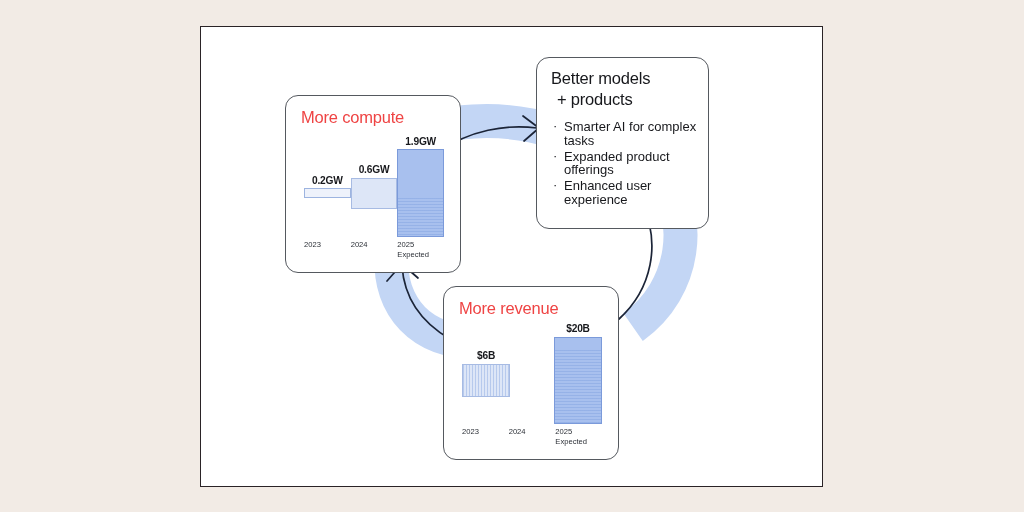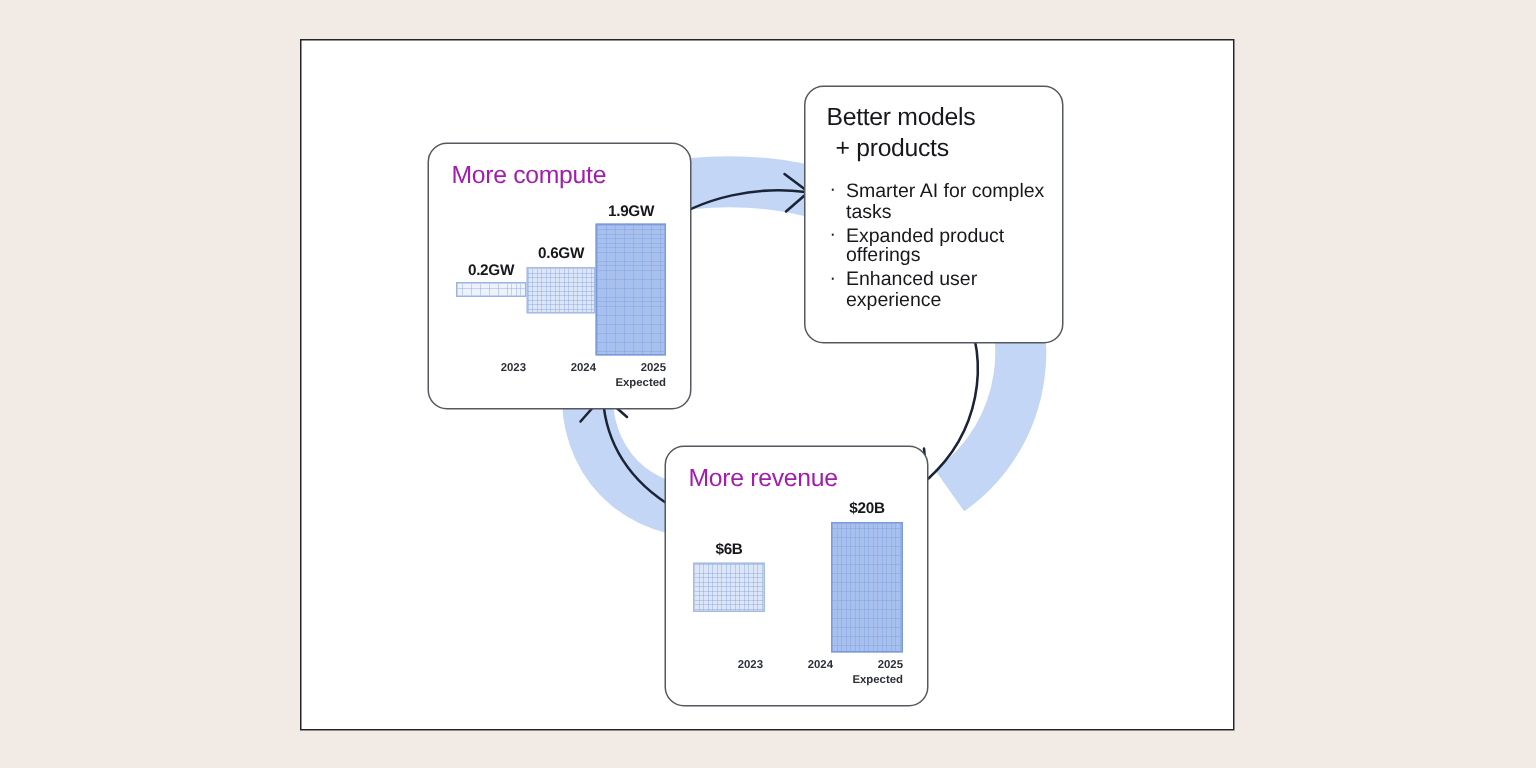--- a/index.html
+++ b/index.html
@@ -48,35 +48,35 @@
     position: absolute;
     background: #ffffff;
     border: 1.3px solid #55595f;
     border-radius: 13px;
     box-sizing: border-box;
   }
   .card-title {
     position: absolute;
     font-size: 16.5px;
     font-weight: 400;
-    color: #a21caf;
+    color: #ef4444;
     letter-spacing: -0.2px;
     white-space: nowrap;
   }
 
   
   #card-compute {
     left: 84px;  top: 68px;
     width: 176px; height: 178px;
   }
   #card-compute .card-title { left: 15px; top: 12px; }
 
   
   #card-revenue {
-    left: 242px; top: 270px;
+    left: 242px; top: 259px;
     width: 176px; height: 174px;
   }
   #card-revenue .card-title { left: 15px; top: 12px; }
 
   
   #card-models {
     left: 335px; top: 30px;
     width: 173px; height: 172px; padding-left: 40px;
   }
   #models-heading {
@@ -170,25 +170,24 @@
     left: 0; right: 0;
     bottom: 0;
     height: 24px;
     display: flex;
     justify-content: space-between;
     padding: 0 6px;
     box-sizing: border-box;
   }
   .x-col {
     width: 48px;
-    text-align: right;
+    text-align: left;
     font-size: 7.6px;
     line-height: 9.6px;
     color: #2b2f36;
-    font-weight: bold;
   }
   .x-col .sub { display: block; }
 </style>
 </head>
 <body>
 
 <div id="canvas">
   <div id="frame">
 
     <svg id="cycle-svg" viewBox="0 0 623 461">

